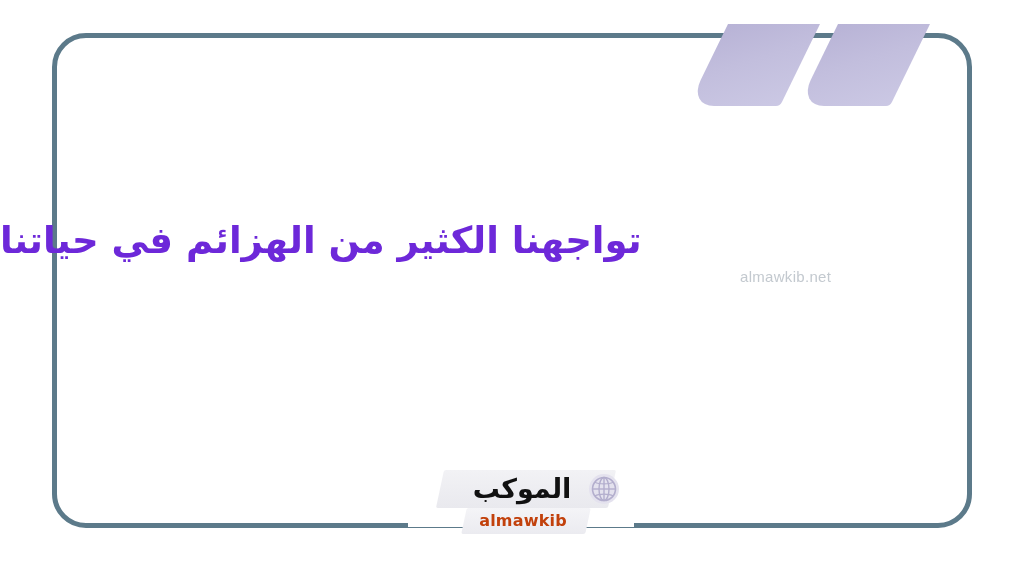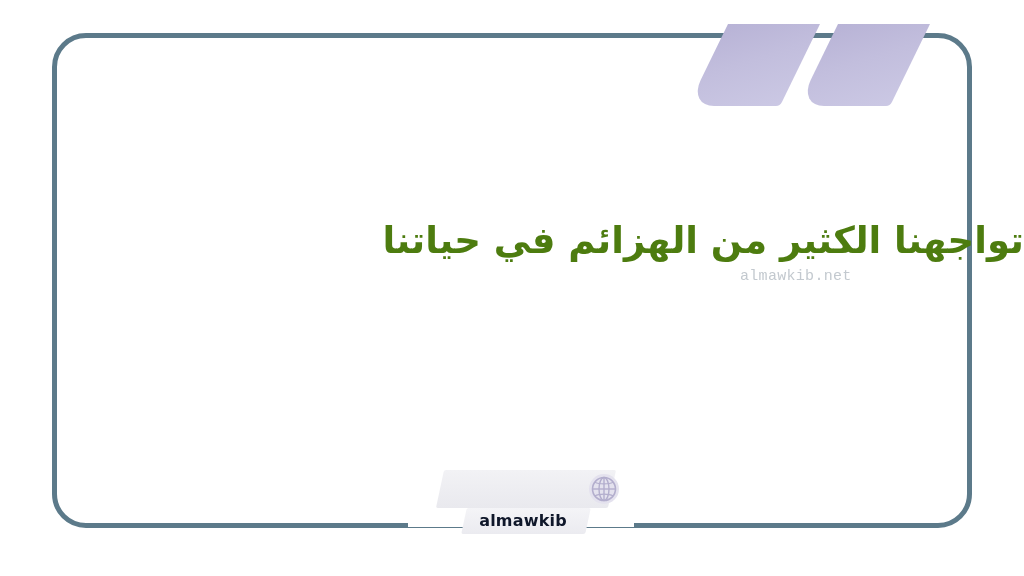--- a/index.html
+++ b/index.html
@@ -61,36 +61,36 @@
   }
   .quote-bar.one { left: 8px; }
   .quote-bar.two { left: 118px; }
 
   
   .quote-text {
     position: absolute;
     left: 0;
     top: 214px;
     width: 1024px;
-    text-align: right;
+    text-align: left;
     direction: rtl;
-    color: #4d7c0f;
+    color: #6d28d9;
     font-weight: bold;
     font-size: 37px;
     line-height: 1.48;
     letter-spacing: 0px;
   }
   .quote-line { display: block; white-space: nowrap; }
 
   
   .watermark {
     position: absolute;
     left: 740px;
     top: 268px;
-    font-family: Liberation Mono, monospace;
+    font-family: Liberation Sans, sans-serif;
     font-size: 15px;
     color: #c3c9cf;
     direction: ltr;
     letter-spacing: 0.3px;
     user-select: none;
   }
 
   
   .brand {
     position: absolute;
@@ -138,21 +138,21 @@
   }
   .brand-en {
     position: absolute;
     left: 0;
     top: 40px;
     width: 210px;
     text-align: center;
     direction: ltr;
     font-size: 16px;
     font-weight: bold;
-    color: #0f172a;
+    color: #c2410c;
     letter-spacing: 0.2px;
     line-height: 26px;
   }
 </style>
 </head>
 <body>
 
 <div id="card">
 
   <div class="frame"></div>
@@ -176,16 +176,17 @@
     <svg class="globe-icon" viewBox="0 0 32 32">
       <circle cx="16" cy="16" r="15" fill="#e4e2ee"></circle>
       <circle cx="16" cy="16" r="11.5" fill="none" stroke="#b3aecd" stroke-width="1.6"></circle>
       <ellipse cx="16" cy="16" rx="5" ry="11.5" fill="none" stroke="#b3aecd" stroke-width="1.4"></ellipse>
       <line x1="4.5" y1="16" x2="27.5" y2="16" stroke="#b3aecd" stroke-width="1.4"></line>
       <path d="M7 9.2 C11 11.4, 21 11.4, 25 9.2" fill="none" stroke="#b3aecd" stroke-width="1.2"></path>
       <path d="M7 22.8 C11 20.6, 21 20.6, 25 22.8" fill="none" stroke="#b3aecd" stroke-width="1.2"></path>
       <line x1="16" y1="4.5" x2="16" y2="27.5" stroke="#b3aecd" stroke-width="1.4"></line>
     </svg>
 
+    <div class="brand-ar">الموكب</div>
     <div class="brand-en">almawkib</div>
   </div>
 
 </div>
 
 </body></html>

